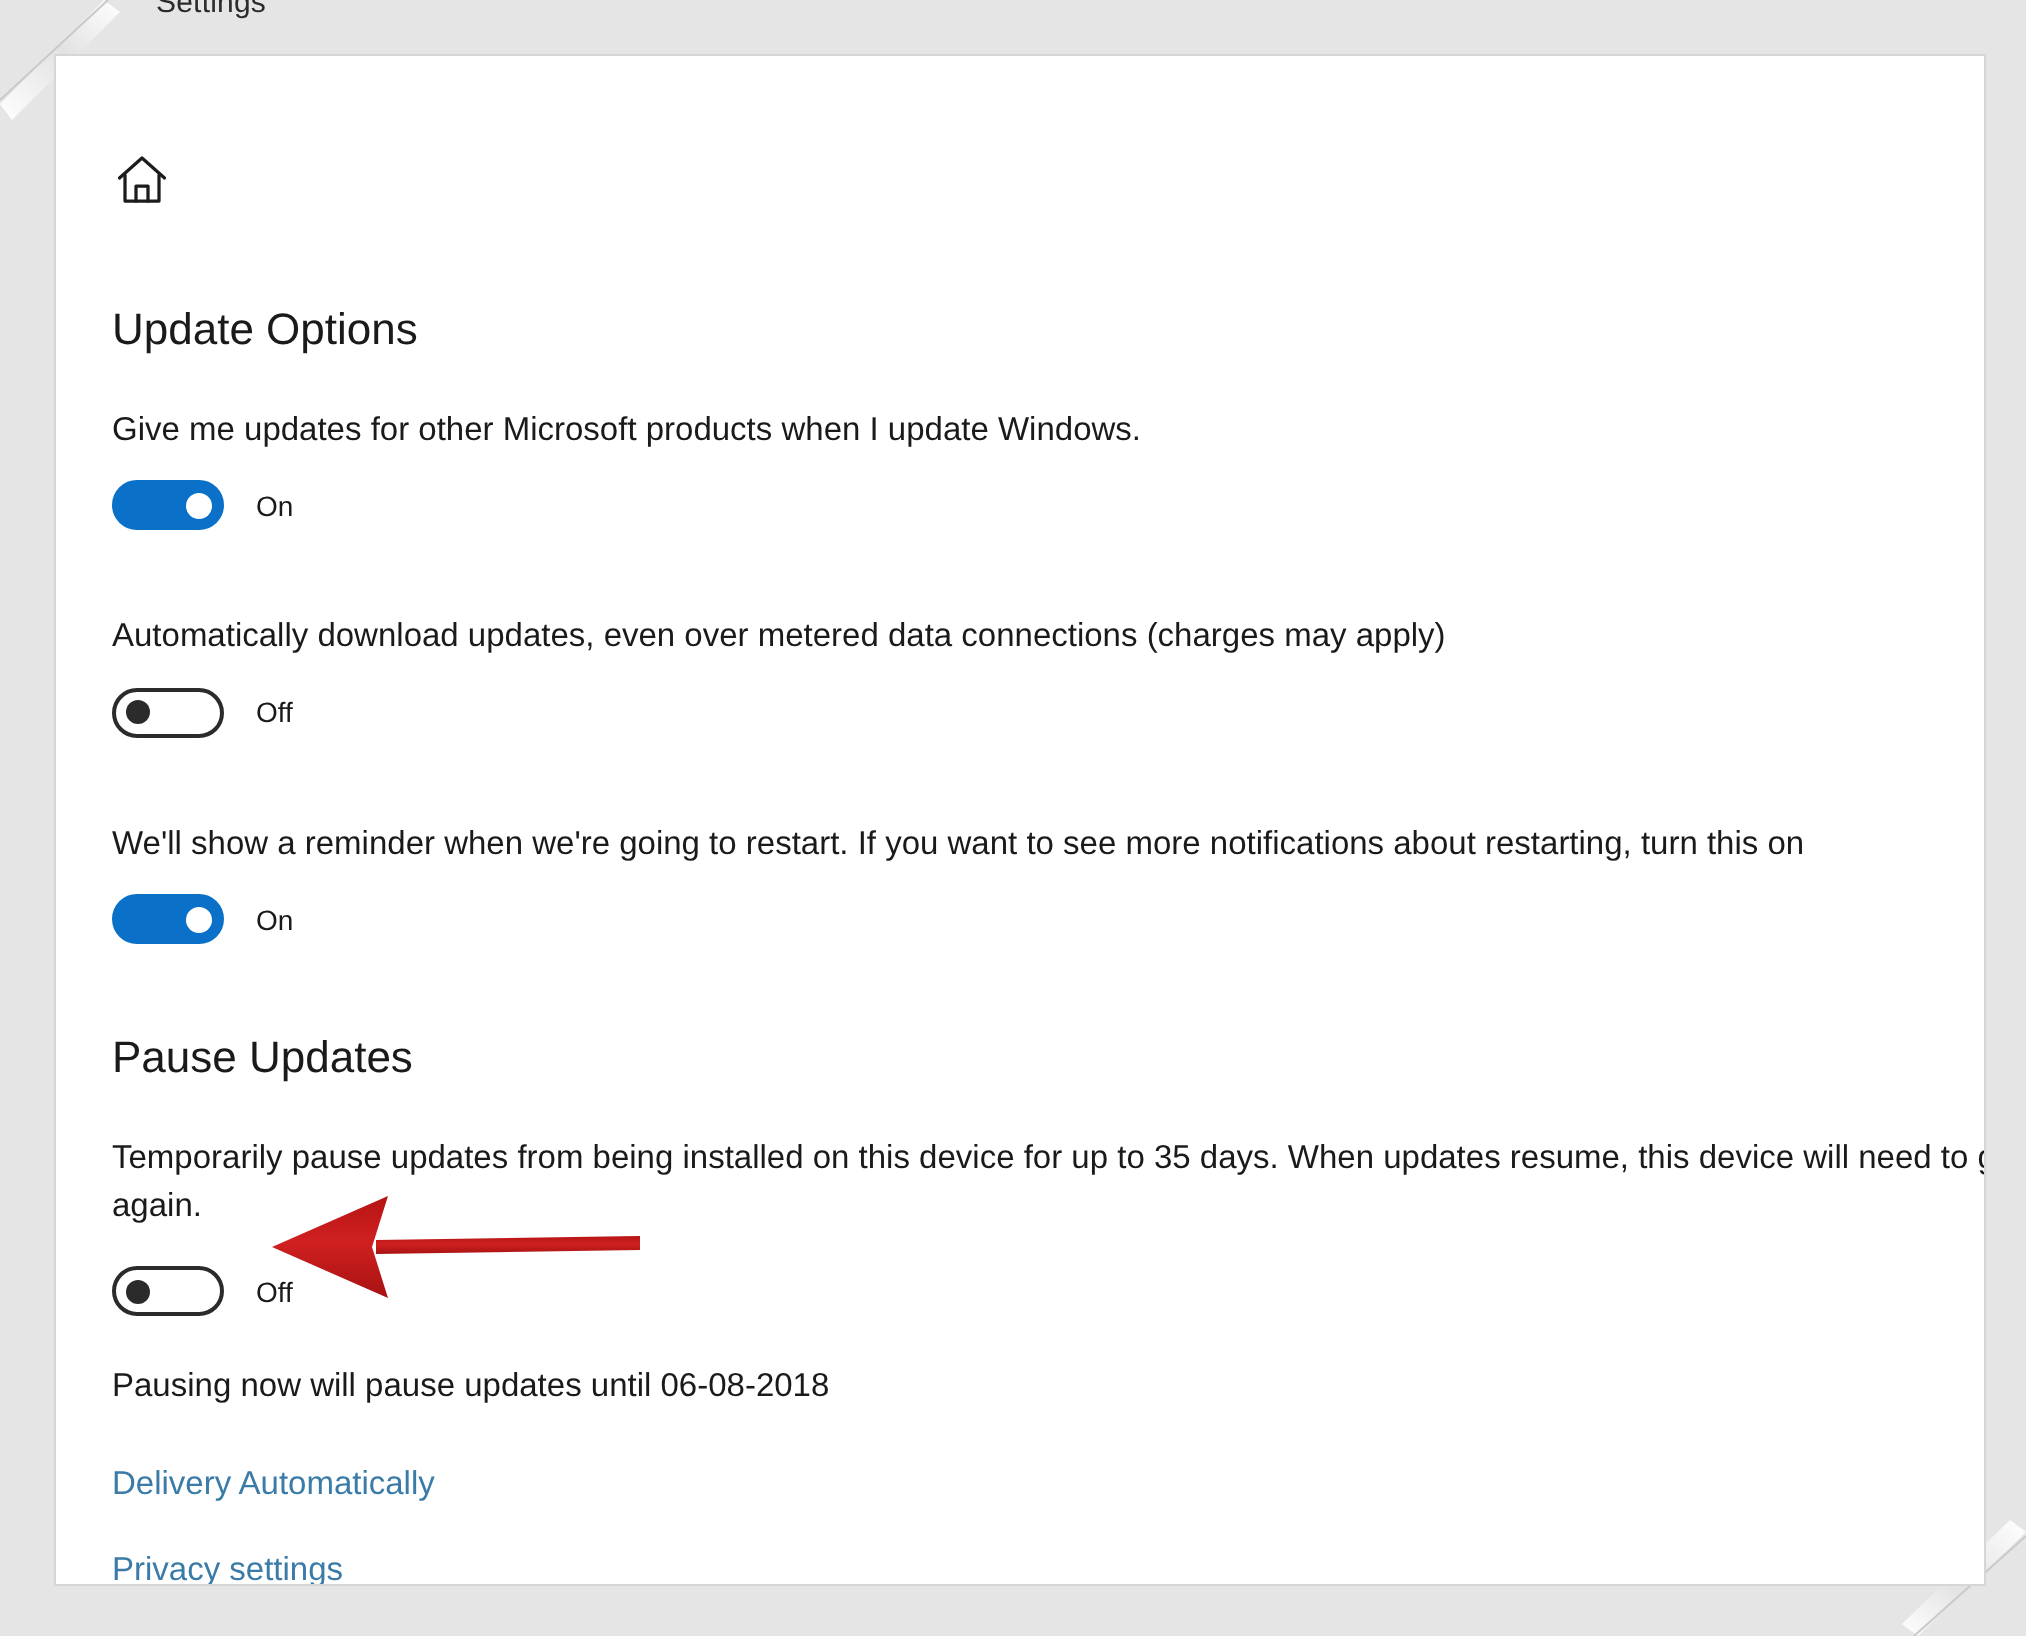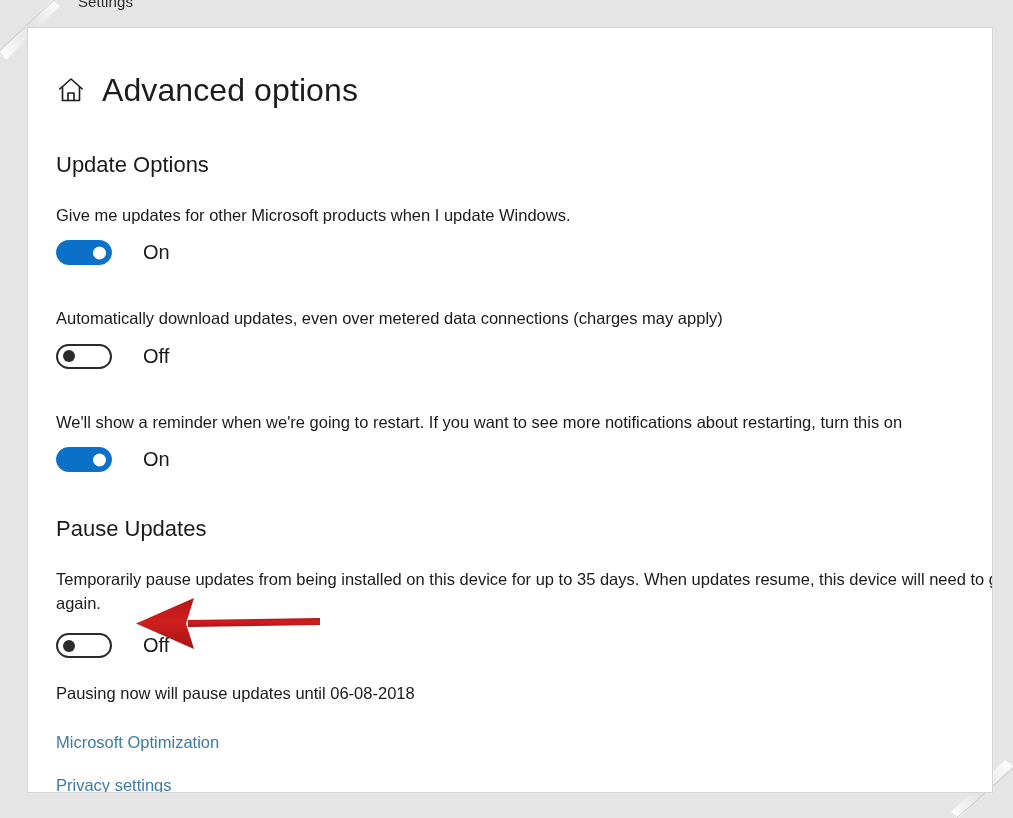--- a/index.html
+++ b/index.html
@@ -163,23 +163,23 @@
     background: #ffffff;
     border: 2px solid #2b2b2b;
   }
   .toggle.off .knob {
     left: 5px;
     width: 12px;
     height: 12px;
     background: #2b2b2b;
   }
   .toggle-label {
-    font-size: 20px;
+    font-size: 14px;
     color: #1a1a1a;
-    margin-left: 31px;
+    margin-left: 16px;
     white-space: nowrap;
   }
 
   #pause-toggle-row { margin-top: 18px; }
 
   .note-text {
     font-size: 16.5px;
     color: #1a1a1a;
     margin-left: 28px;
     margin-top: 26px;
@@ -242,21 +242,20 @@
 
   <div id="settings-window">
     <div class="content">
 
       <div id="page-header">
         <svg id="home-icon" viewBox="0 0 24 24" fill="none" stroke="#1c1c1c" stroke-width="1.3" stroke-linejoin="round" stroke-linecap="round">
           <path d="M3 11.2 L12 3.2 L21 11.2"></path>
           <path d="M5.2 10 L5.2 20.4 L18.8 20.4 L18.8 10"></path>
           <path d="M9.6 20.4 L9.6 14.4 L14.4 14.4 L14.4 20.4"></path>
         </svg>
-        <div id="page-title">Advanced options</div>
       </div>
 
       <div class="section-heading" id="update-options-heading">Update Options</div>
 
       <div class="setting-desc" id="give-me-updates-desc">Give me updates for other Microsoft products when I update Windows.</div>
       <div class="toggle-row">
         <div class="toggle on">
           <span class="knob"></span>
         </div>
         <span class="toggle-label">On</span>
@@ -284,21 +283,21 @@
 
       <div class="toggle-row" id="pause-toggle-row">
         <div class="toggle off">
           <span class="knob"></span>
         </div>
         <span class="toggle-label">Off</span>
       </div>
 
       <div class="note-text">Pausing now will pause updates until 06-08-2018</div>
 
-      <a class="link" id="delivery-optimization-link" href="#">Microsoft Optimization</a>
+      <a class="link" id="delivery-optimization-link" href="#">Delivery Automatically</a>
 
       <a class="link" id="privacy-settings-link" href="#">Privacy settings</a>
 
     </div>
   </div>
 
   <svg id="annotation-arrow" viewBox="0 0 195 55">
     <defs>
       <linearGradient id="arrowShade" x1="0" y1="0" x2="0" y2="1">
         <stop offset="0%" stop-color="#b51414"></stop>

